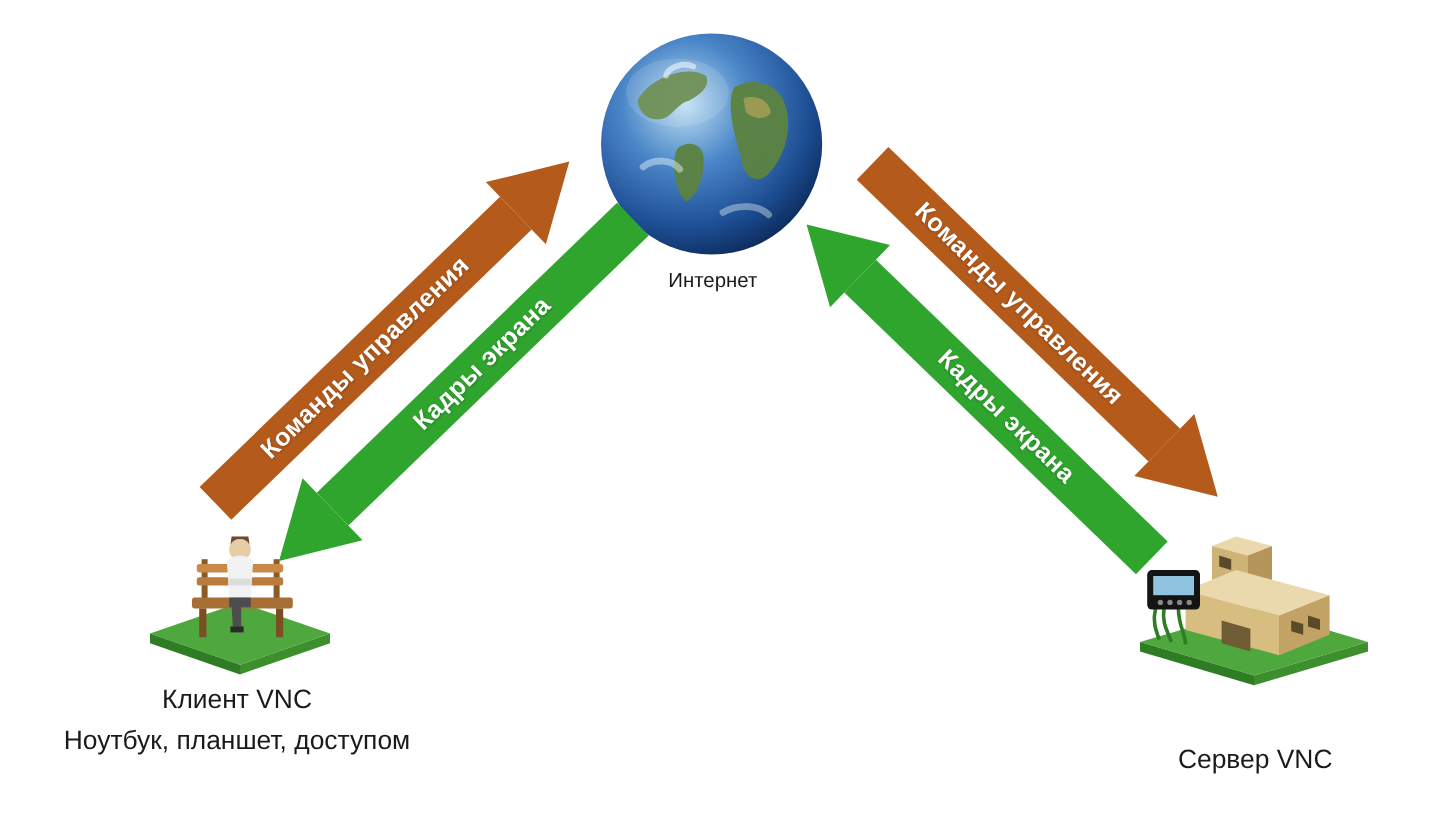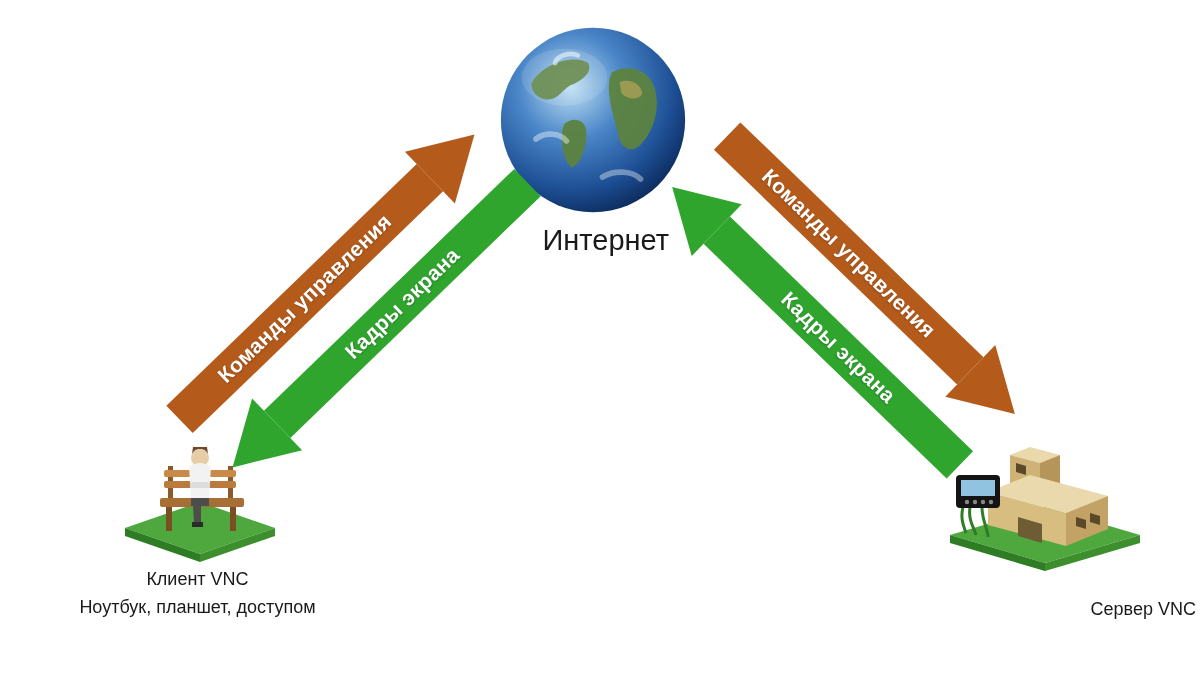--- a/index.html
+++ b/index.html
@@ -21,30 +21,30 @@
   #arr-left-commands .shaft { width:348px; }
   #arr-left-frames    { left:175px; top:289px; transform:rotate(-44deg); }
   #arr-left-frames .shaft { width:348px; }
   #arr-right-commands { left:671px; top:239px; transform:rotate(44deg); }
   #arr-right-commands .shaft { width:338px; }
   #arr-right-frames   { left:616px; top:290px; transform:rotate(44deg); }
   #arr-right-frames .shaft { width:338px; }
 
   
   .globe { position:absolute; left:498px; top:25px; width:190px; height:190px; }
-  .internet-label { position:absolute; left:519px; top:224px; width:150px; text-align:right;
-                    font-size:29px; }
+  .internet-label { position:absolute; left:519px; top:224px; width:150px; text-align:center;
+                    font-size:17px; }
 
   .node-art { position:absolute; }
   #client-art { left:112px; top:432px; }
   #server-art { left:930px; top:425px; }
 
-  .caption { position:absolute; text-align:center; font-size:18px; line-height:1.55; }
+  .caption { position:absolute; text-align:center; font-size:22px; line-height:1.55; }
   #client-caption { left:40px;  top:566px; width:315px; }
-  #server-caption { left:896px; top:596px; width:300px;text-align:right; }
+  #server-caption { left:896px; top:616px; width:300px; }
 </style>
 </head>
 <body>
 
 <div class="canvas">
 
   <div class="globe">
     <svg width="190" height="190" viewBox="0 0 200 200">
       <defs>
         <radialGradient id="gOcean" cx="38%" cy="32%" r="72%">

